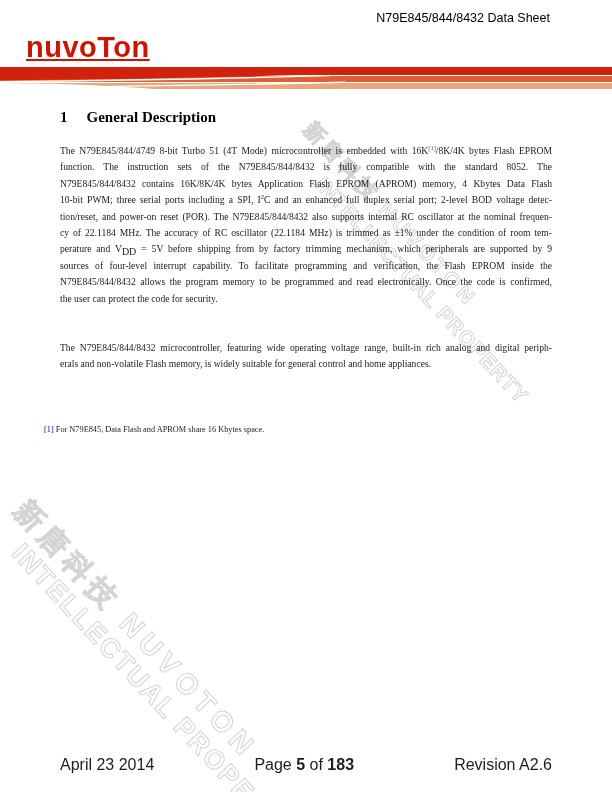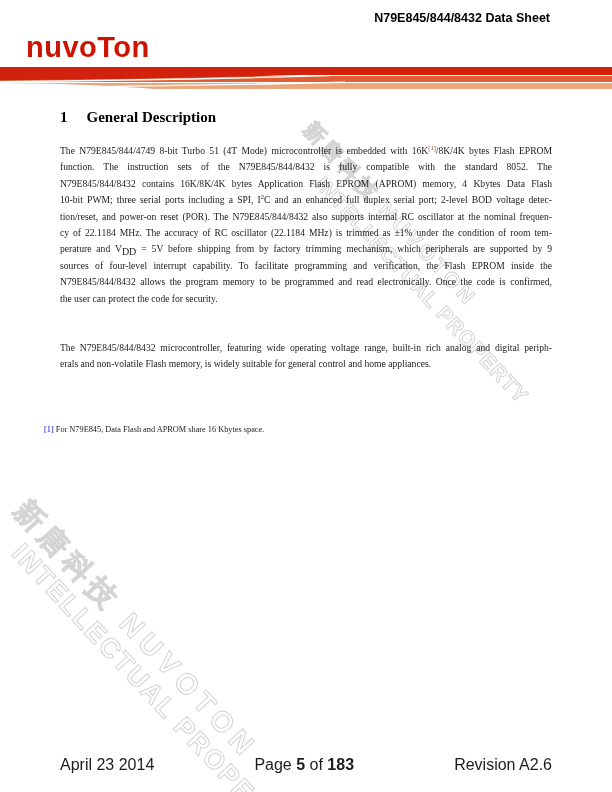--- a/index.html
+++ b/index.html
@@ -3,26 +3,26 @@
 <meta charset="utf-8">
 <style>
   html,body{margin:0;padding:0;background:#ffffff;}
   .page{
     position:relative;width:612px;height:792px;background:#ffffff;
     overflow:hidden;font-family:"Liberation Serif",serif;color:#1b1b1b;
   }
   
   .doc-title{
     position:absolute;top:11px;right:62px;
-    font-family:"Liberation Sans",sans-serif;font-weight:700;font-size:12.5px;color:#000;
+    font-family:"Liberation Sans",sans-serif;font-weight:400;font-size:12.5px;color:#000;
   }
   .logo{
     position:absolute;top:31px;left:26px;
     font-family:"Liberation Sans",sans-serif;font-weight:700;font-size:29px;
-    letter-spacing:.5px;color:var(--logo-red);
+    letter-spacing:.5px;color:var(--logo-red);text-decoration:underline;
   }
   .swoosh{position:absolute;top:66px;left:0;width:612px;height:23px;display:block;}
   .band-red{fill:var(--bar-red);}
   .band-mid{fill:var(--bar-mid);}
   .band-salmon{fill:var(--bar-salmon);}
   
   .wm{
     position:absolute;z-index:1;white-space:nowrap;
     font-family:"Liberation Sans",sans-serif;font-weight:700;
     color:transparent;-webkit-text-stroke:1px var(--wm-gray);

